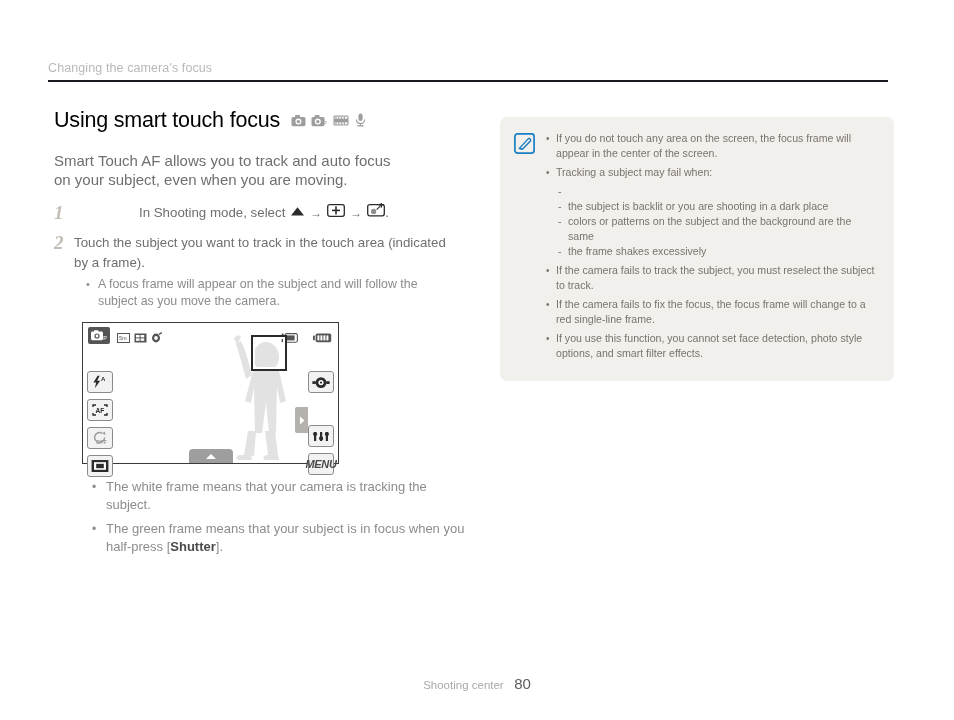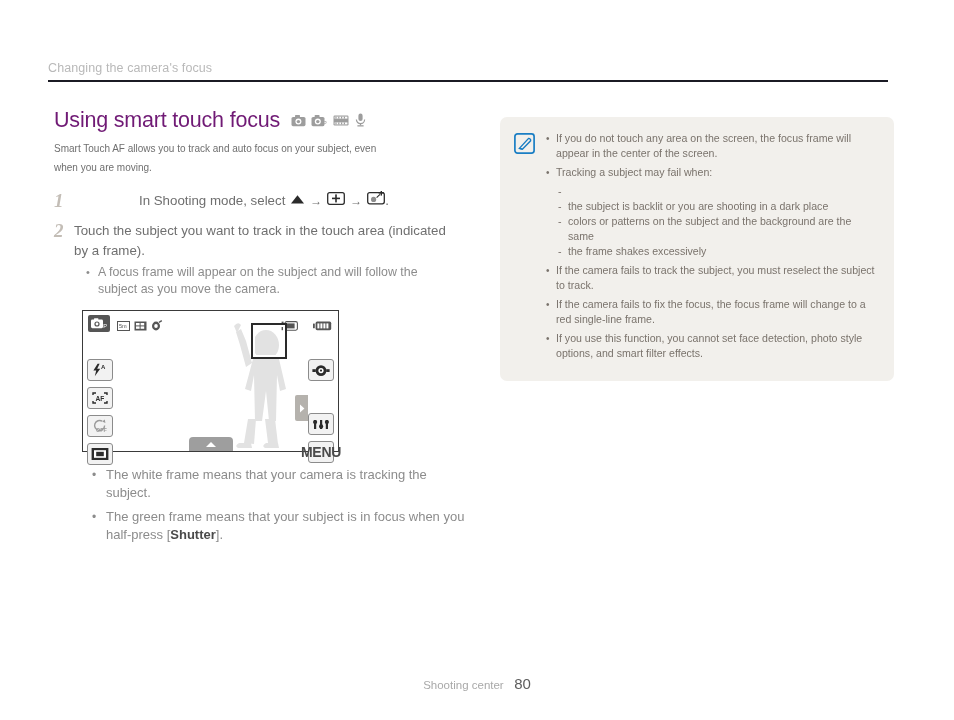--- a/index.html
+++ b/index.html
@@ -44,36 +44,36 @@
     width: 400px;
   }
 
   .section-title-row {
     display: flex;
     align-items: center;
     gap: 11px;
   }
   .section-title {
     font-size: 21.5px;
-    color: #701a75;
+    color: #000000;
     font-weight: normal;
     letter-spacing: -.2px;
     white-space: nowrap;
   }
   .mode-icons {
     display: flex;
     align-items: center;
     gap: 5px;
     padding-top: 3px;
   }
   .mode-ic { display:block; }
 
   .intro {
-    margin-top: 6px;
-    font-size: 10px;
+    margin-top: 18px;
+    font-size: 15px;
     line-height: 19px;
     color: #6f6f6f;
     width: 340px;
   }
 
   
   .steps { margin-top: 14px; }
   .step {
     display: flex;
     margin-bottom: 10px;
@@ -136,21 +136,21 @@
   .btn-col-right { position: absolute; right: 4px; top: 48px; }
   .lcd-btn {
     width: 26px; height: 22px;
     border: 1.2px solid #8b8b8b;
     background: #f2f2f2;
     border-radius: 3px;
     margin-bottom: 6px;
     display: flex; align-items: center; justify-content: center;
     box-sizing: border-box;
   }
-  .lcd-btn.menu { font-size: 14px; font-weight: bold; color:#4a4a4a; letter-spacing:-.3px;}
+  .lcd-btn.menu { font-size: 11px; font-weight: bold; color:#4a4a4a; letter-spacing:-.3px;font-style:italic;}
   .side-tab {
     position: absolute; right: 30px; top: 84px;
     width: 13px; height: 26px; background: #b5b2ad;
     border-radius: 2px 0 0 2px;
     display:flex; align-items:center; justify-content:center;
   }
   .bottom-tab {
     position: absolute; left: 50%; bottom: 0; transform: translateX(-50%);
     width: 44px; height: 14px; background: #9e9e9e;
     border-radius: 4px 4px 0 0;

